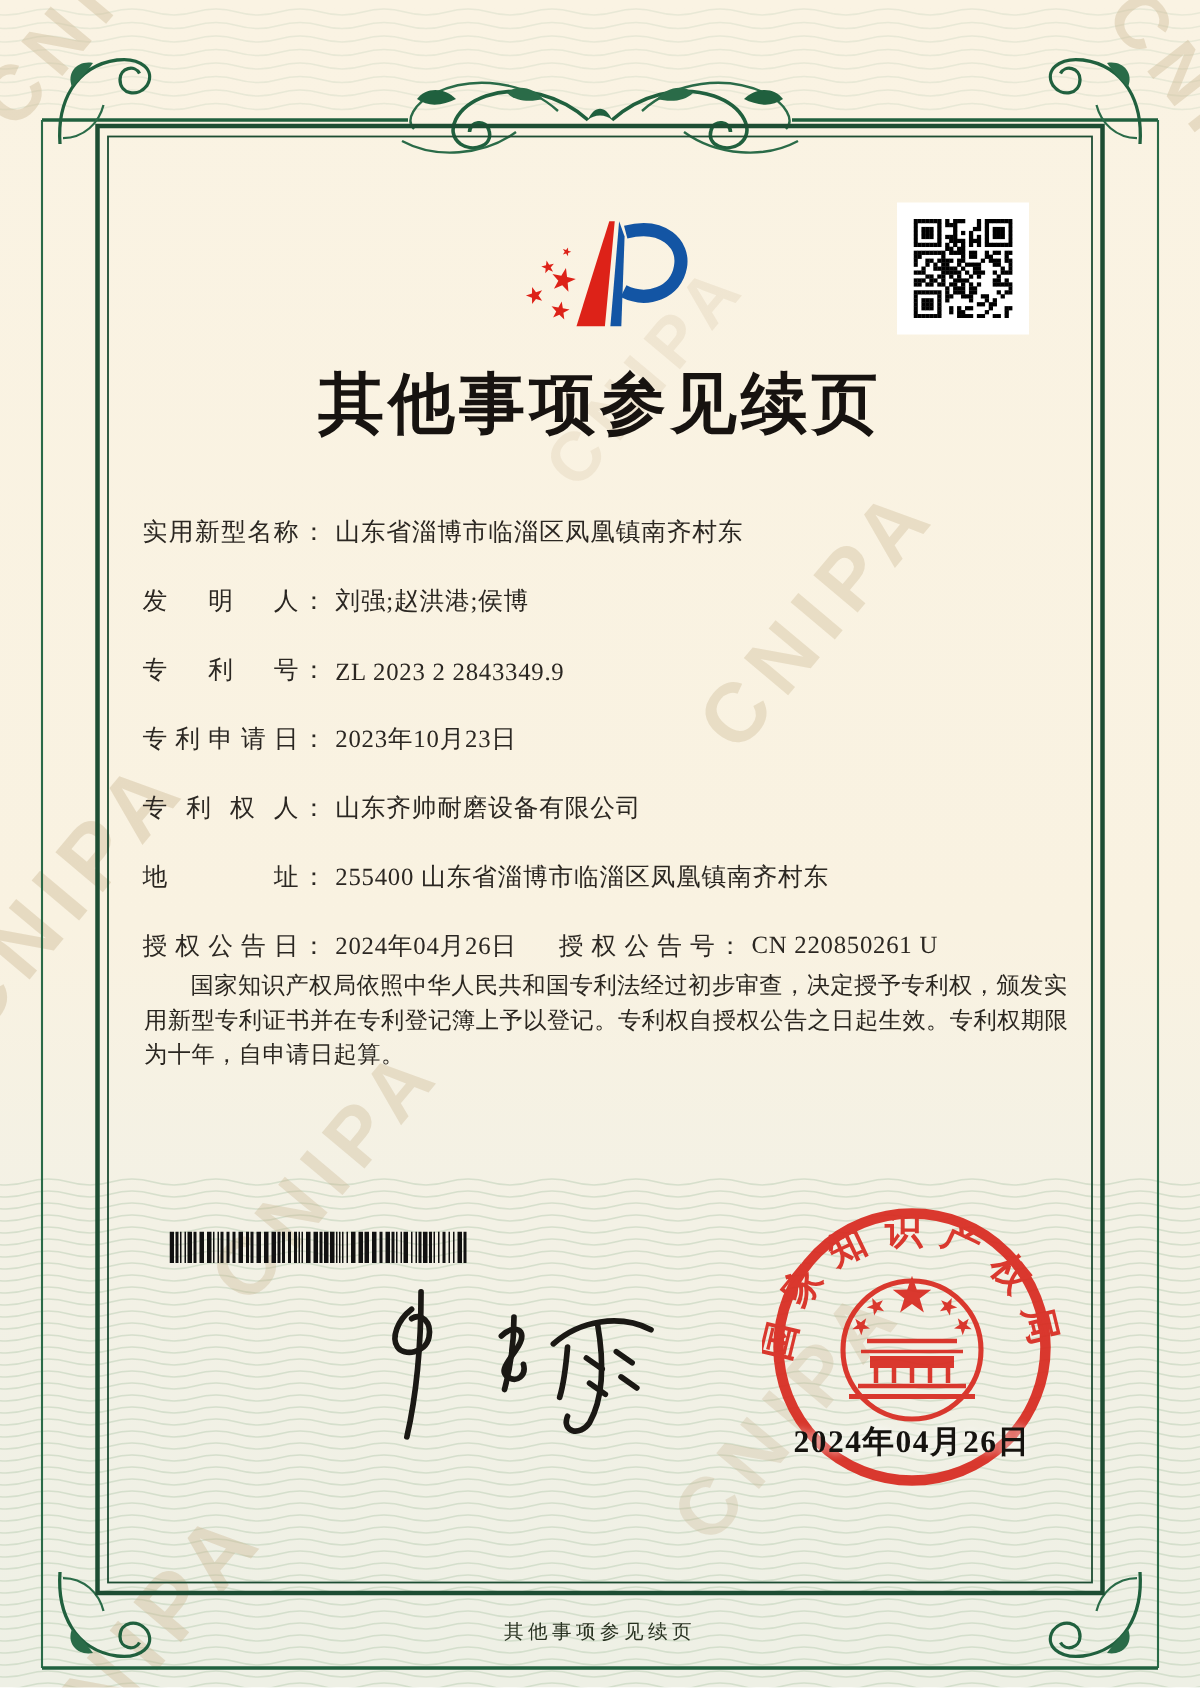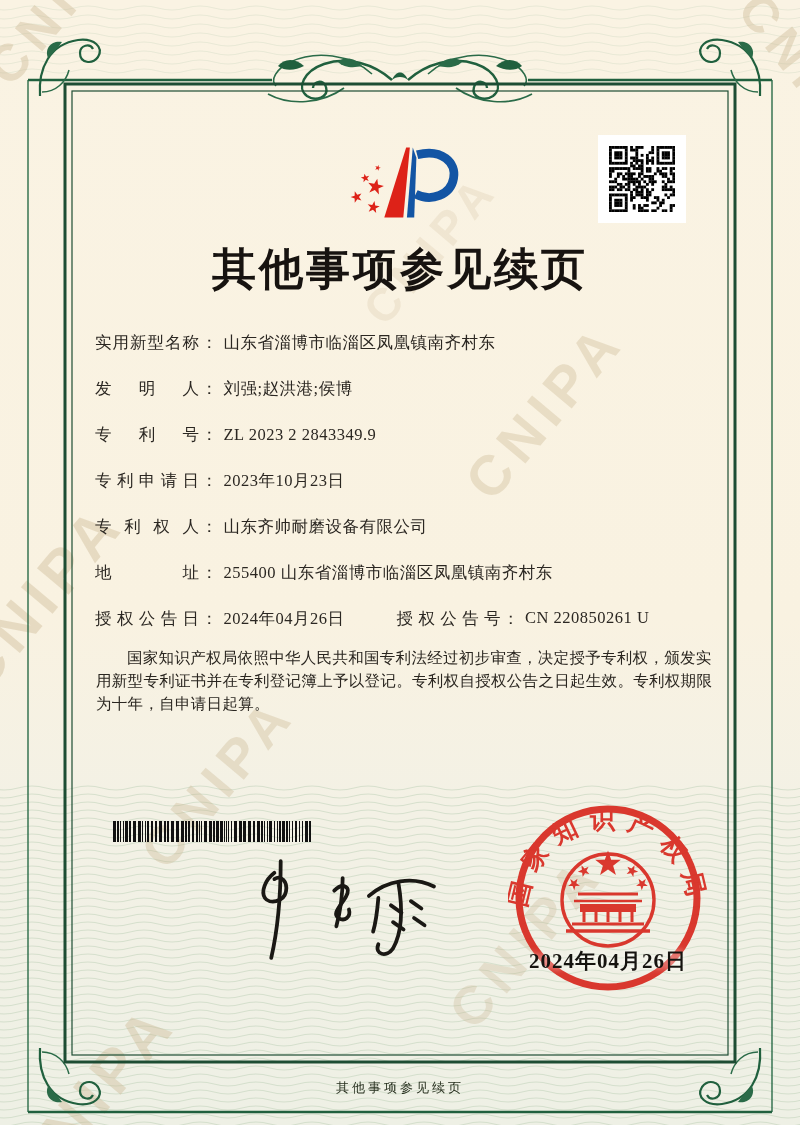--- a/index.html
+++ b/index.html
@@ -23,25 +23,25 @@
   
   .frame{position:absolute;left:0;top:0;}
   
   .cert-no{position:absolute;left:95px;top:128px;font-size:17px;letter-spacing:1.5px;color:#3a3632;}
   .logo{position:absolute;left:342px;top:126px;}
   .qrbox{position:absolute;left:598px;top:135px;width:88px;height:88px;background:#fff;}
   .qrbox svg{position:absolute;left:11px;top:11px;}
   .title{position:absolute;left:0;top:240px;width:800px;text-align:center;
          font-size:44px;font-weight:bold;letter-spacing:3px;color:#171310;}
   .fields{position:absolute;left:95px;top:320px;width:620px;font-size:16.5px;color:#2b2722;}
-  .frow{height:46px;display:flex;align-items:center;}
+  .frow{height:46px;display:flex;align-items:flex-end;}
   .flabel{display:inline-block;width:104px;text-align:justify;text-align-last:justify;}
   .fcolon{display:inline-block;margin:0 6px 0 2px;}
   .fvalue{letter-spacing:.5px;}
-  .frow.dual .field2{margin-left:52px;display:flex;}
+  .frow.dual .field2{margin-left:28px;display:flex;}
   .paras{position:absolute;left:95px;top:646px;width:620px;font-size:15.5px;
          line-height:23px;color:#2a2620;letter-spacing:.3px;}
   .paras p{margin:0 0 2px 1px;text-indent:2em;}
   .barcode{position:absolute;left:113px;top:821px;}
   .sig-labels{position:absolute;left:113px;top:886px;
               font-family:"Liberation Sans","DejaVu Sans",sans-serif;
               font-size:16.5px;color:#2c2a26;line-height:40px;}
   .signature{position:absolute;left:232px;top:856px;}
   .seal{position:absolute;left:508px;top:798px;width:200px;height:200px;}
   .seal-date{position:absolute;left:508px;top:947px;width:200px;text-align:center;

